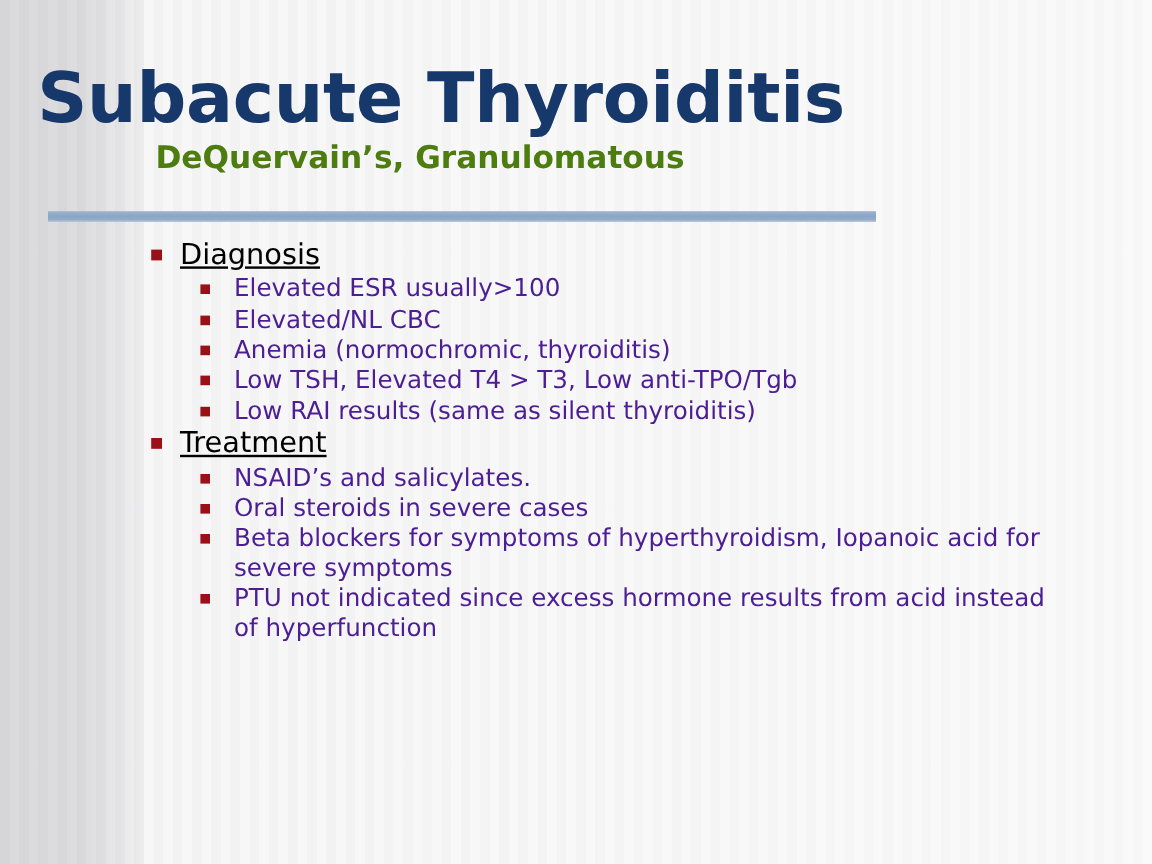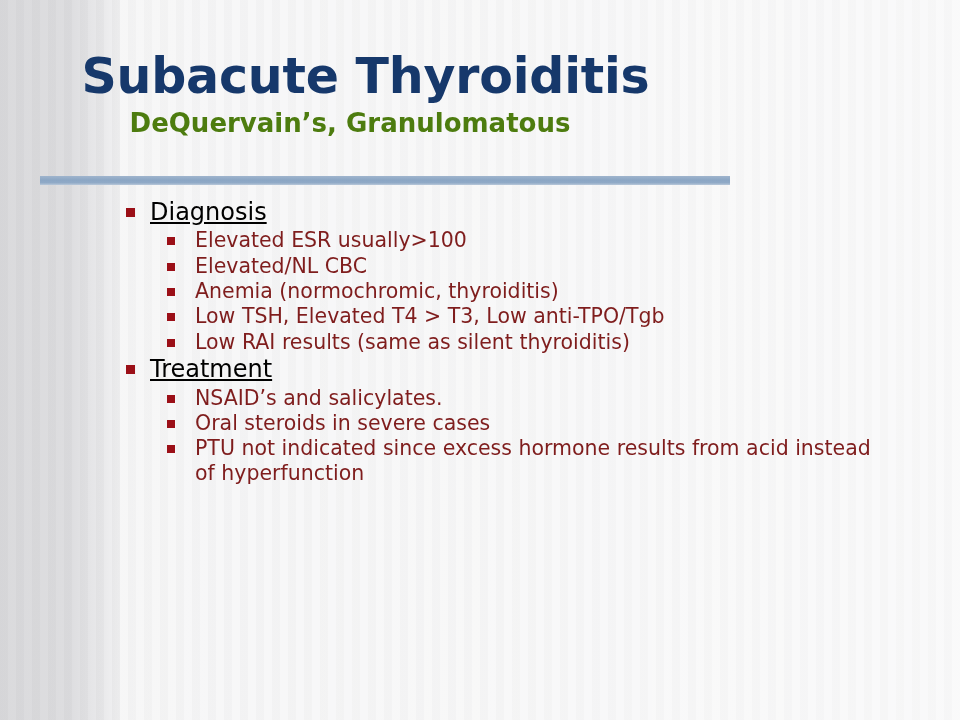--- a/index.html
+++ b/index.html
@@ -65,21 +65,21 @@
   
   .title-block {
     position: absolute;
     left: 0;
     top: 52px;
     width: 700px;
     text-align: center;
   }
   .slide-title {
     font-family: "DejaVu Sans", sans-serif;
-    font-size: 49px;
+    font-size: 58px;
     font-weight: bold;
     color: #16386b;
     letter-spacing: -0.2px;
     line-height: 1.04;
     margin: 0;
     white-space: nowrap;
     padding-left: 31px;
   }
   .slide-subtitle {
     font-family: "DejaVu Sans", sans-serif;
@@ -132,21 +132,21 @@
     background: #9b0f17;
   }
 
   .sublist {
     margin: 2px 0 0 0;
   }
   .lvl2 {
     position: relative;
     padding-left: 75px;
     font-size: 20.5px;
-    color: #7f1d1d;
+    color: #4c1d95;
     line-height: 1.19;
     margin: 0 0 1px 0;
   }
   .lvl2 > .bullet {
     position: absolute;
     left: 47px;
     top: 9px;
     width: 8px;
     height: 8px;
     background: #9b0f17;
@@ -216,20 +216,24 @@
           <div class="lvl2">
             <span class="bullet"></span>
             <span class="txt w-treat">NSAID’s and salicylates.</span>
           </div>
           <div class="lvl2">
             <span class="bullet"></span>
             <span class="txt w-treat">Oral steroids in severe cases</span>
           </div>
           <div class="lvl2">
             <span class="bullet"></span>
+            <span class="txt w-treat">Beta blockers for symptoms of hyperthyroidism, Iopanoic acid for severe symptoms</span>
+          </div>
+          <div class="lvl2">
+            <span class="bullet"></span>
             <span class="txt w-treat">PTU not indicated since excess hormone results from acid instead of hyperfunction</span>
           </div>
         </div>
       </div>
 
     </div>
   </div>
 </div>
 
 </body></html>

